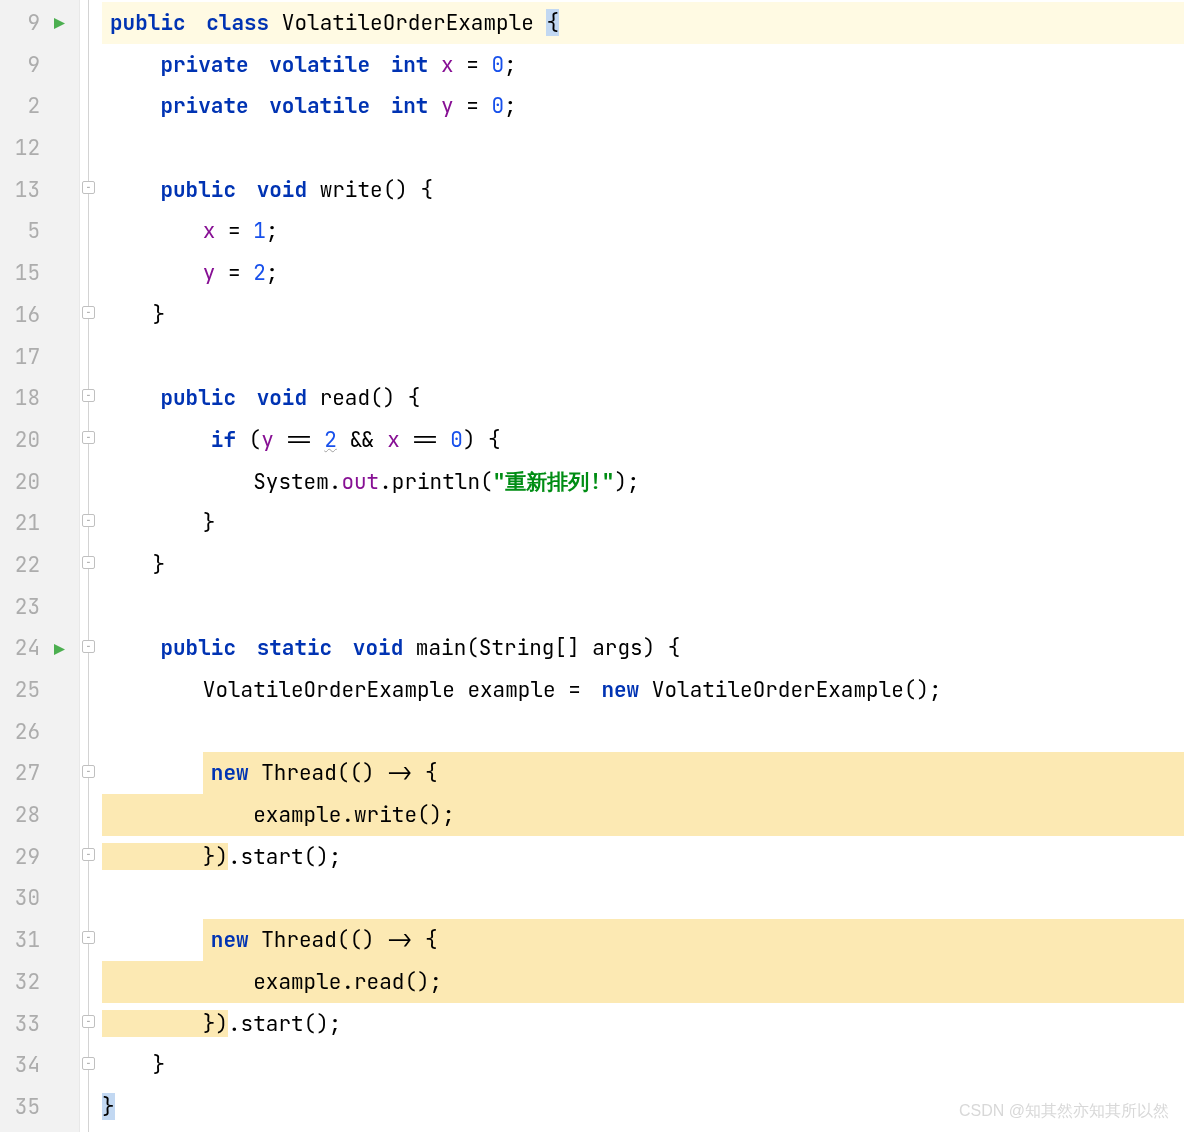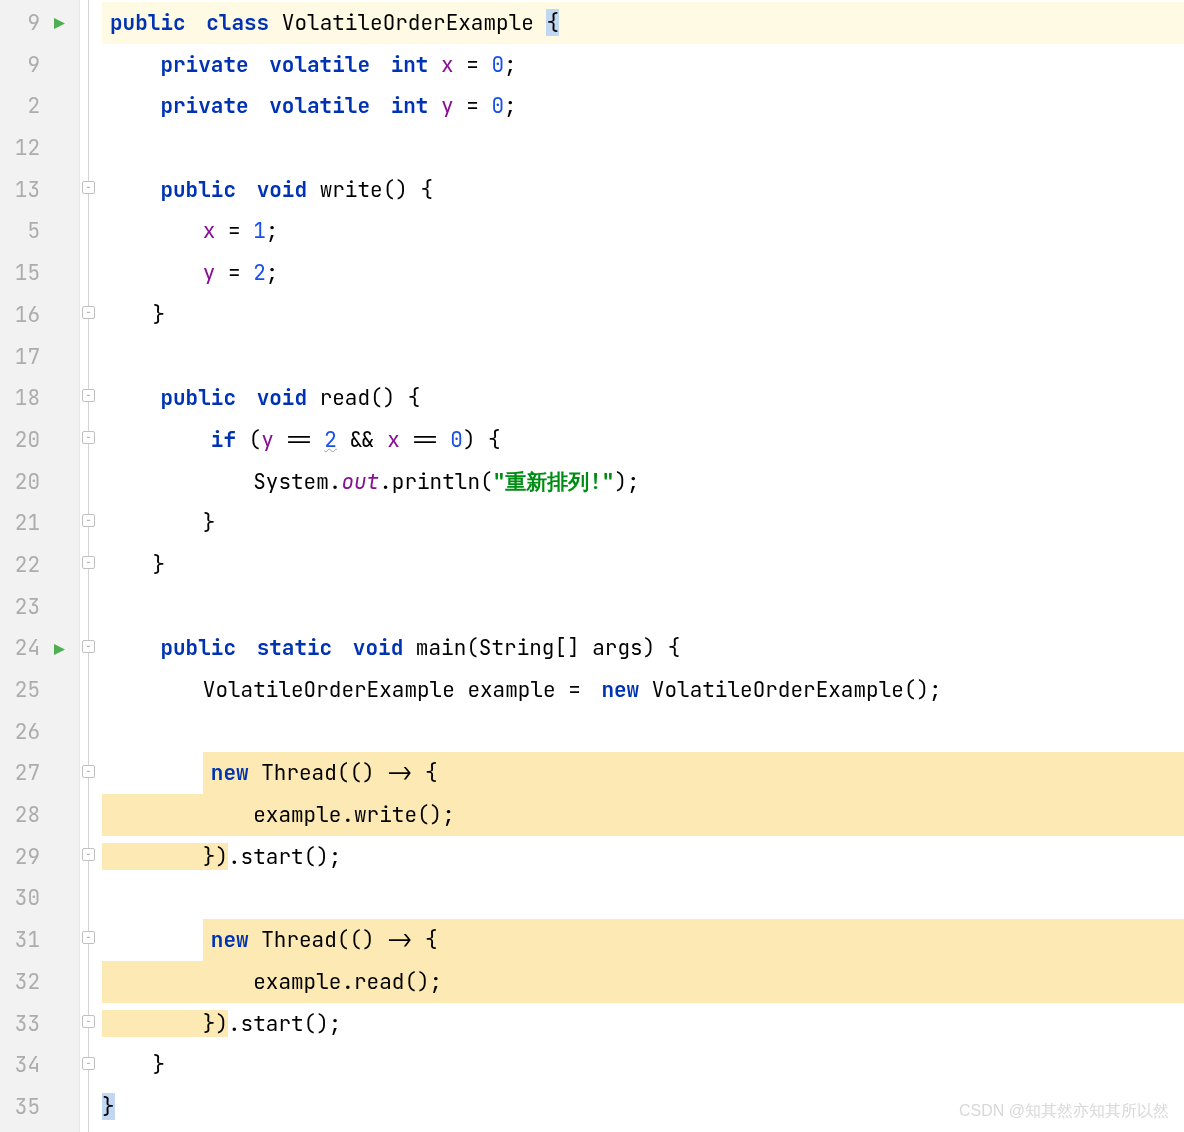--- a/index.html
+++ b/index.html
@@ -73,21 +73,21 @@
       height: 41.7px;
       line-height: 41.7px;
     }
     .gutter .line { font-weight: 400; }
     .kw { color: #0033b3; font-weight: 700; padding-left: 8px; }
     .type { color: #000000; text-align: center; }
     .method { color: #000000; }
     .field { color: #871094; }
     .num { color: #1750eb; }
     .str { color: #008d14; font-weight: 700; }
-    .staticf { color: #871094; font-style: italic; }
+    .staticf { color: #871094; }
     .hl-partial { background: #fce9b3; }
     .caret-brace {
       background: #c2d8f2;
     }
     .watermark {
       position: absolute;
       bottom: 10px;
       right: 15px;
       color: #d8d8d8;
       font-size: 16px;

